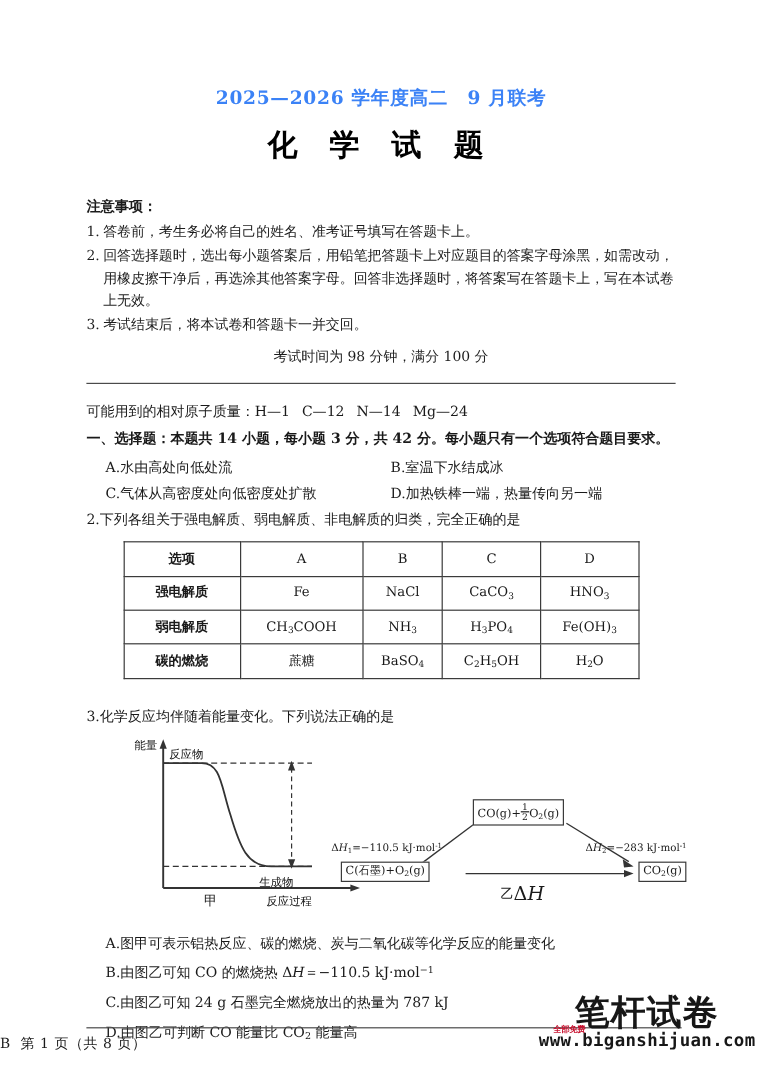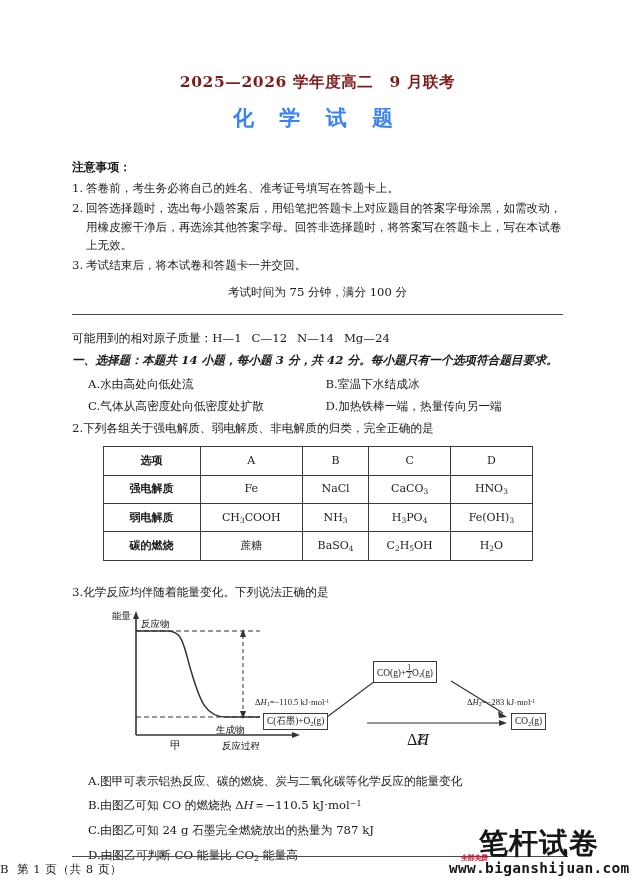--- a/index.html
+++ b/index.html
@@ -23,29 +23,29 @@
 
   
   .doc-header {
     text-align: center;
     padding-top: 72px;
   }
   .exam-line {
     font-size: 15.5px;
     letter-spacing: 0.6px;
     font-weight: 600;
-    color: #7f1d1d;
+    color: #3b82f6;
     text-align: center;
   }
   .doc-title {
-    font-size: 21px;
+    font-size: 25px;
     font-weight: 700;
     letter-spacing: 9px;
     margin-top: 11px;
-    color: #3b82f6;
+    color: #000000;
   }
 
   
   .notice-block {
     margin: 26px 72px 0 72px;
     font-size: 11.6px;
     line-height: 1.62;
     color: #1c1c1c;
   }
   .notice-title {
@@ -79,21 +79,20 @@
   .body-block {
     margin: 14px 72px 0 72px;
     font-size: 11.7px;
     line-height: 1.68;
   }
   .atomic-mass { margin-bottom: 3px; }
   .atomic-mass .sp { display: inline-block; width: 10px; }
   .section-head {
     font-weight: 700;
     margin-bottom: 4px;
-    font-style: italic;
   }
   .question { margin-top: 3px; }
   .q-stem { margin-bottom: 1px; }
   .opt-row {
     display: flex;
     padding-left: 16px;
     margin-top: 2px;
   }
   .opt-row > div { flex: 0 0 50%; }
   .opt-list { padding-left: 16px; }
@@ -134,25 +133,24 @@
   }
   .fig-jia-caption {
     position: absolute;
     left: 98px;
     top: 128px;
     font-size: 11px;
   }
   
   .fig-yi {
     position: absolute;
-    left: 183px;
+    left: 204px;
     top: 46px;
     width: 330px;
     height: 100px;
-    font-family: Liberation Serif, serif;
   }
   .fig-yi-caption {
     position: absolute;
     left: 345px;
     top: 122px;
     font-size: 11px;
   }
   .boxlabel {
     position: absolute;
     border: 1px solid #3b3b3b;
@@ -247,21 +245,21 @@
       <span>答卷前，考生务必将自己的姓名、准考证号填写在答题卡上。</span>
     </div>
     <div class="notice-item">
       <span class="num">2.</span>
       <span>回答选择题时，选出每小题答案后，用铅笔把答题卡上对应题目的答案字母涂黑，如需改动，用橡皮擦干净后，再选涂其他答案字母。回答非选择题时，将答案写在答题卡上，写在本试卷上无效。</span>
     </div>
     <div class="notice-item">
       <span class="num">3.</span>
       <span>考试结束后，将本试卷和答题卡一并交回。</span>
     </div>
-    <div class="center-note">考试时间为 75 分钟，满分 100 分</div>
+    <div class="center-note">考试时间为 98 分钟，满分 100 分</div>
   </div>
 
   <hr class="rule">
 
   <div class="body-block">
 
     <div class="atomic-mass">
       <span>可能用到的相对原子质量：</span><span>H—1</span><span class="sp"></span><span>C—12</span><span class="sp"></span><span>N—14</span><span class="sp"></span><span>Mg—24</span>
     </div>
 

